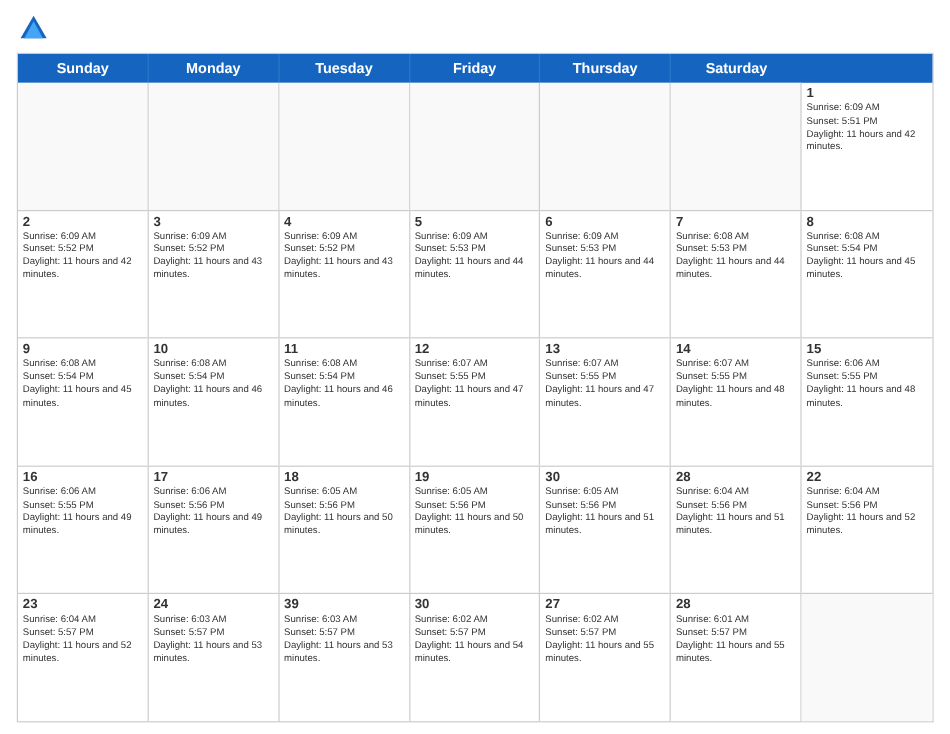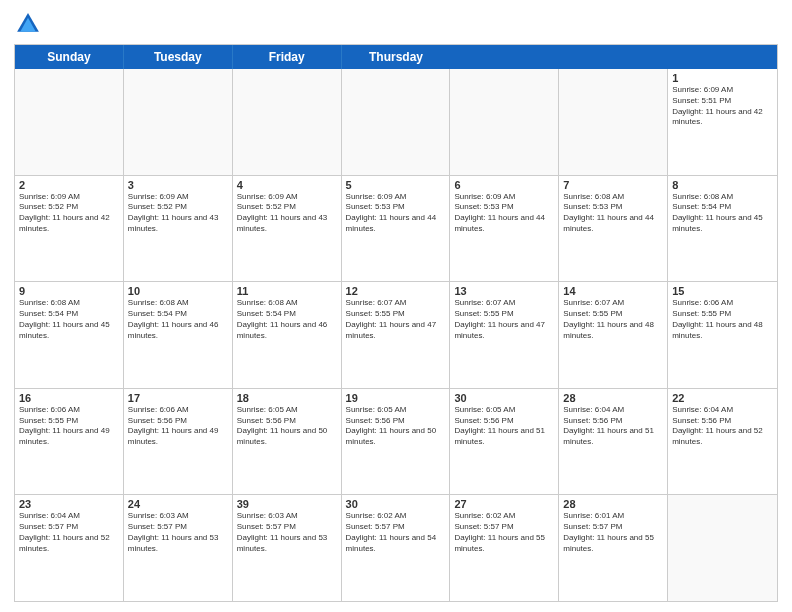--- a/index.html
+++ b/index.html
@@ -131,23 +131,25 @@
     </div>
     <div class="title-section">
       <div class="calendar-title"></div>
       <div class="calendar-subtitle"></div>
     </div>
   </div>
 
   <div class="calendar">
     <div class="cal-header" id="cal-header">
         <div class="cal-header-cell">Sunday</div>
+        <div class="cal-header-cell">Monday</div>
         <div class="cal-header-cell">Tuesday</div>
         <div class="cal-header-cell">Friday</div>
         <div class="cal-header-cell">Thursday</div>
+        <div class="cal-header-cell">Saturday</div>
       </div>
     <div class="cal-body" id="cal-body">
         <div class="cal-row">
           <div class="cal-cell empty"></div>
           <div class="cal-cell empty"></div>
           <div class="cal-cell empty"></div>
           <div class="cal-cell empty"></div>
           <div class="cal-cell empty"></div>
           <div class="cal-cell empty"></div>
           <div class="cal-cell">

